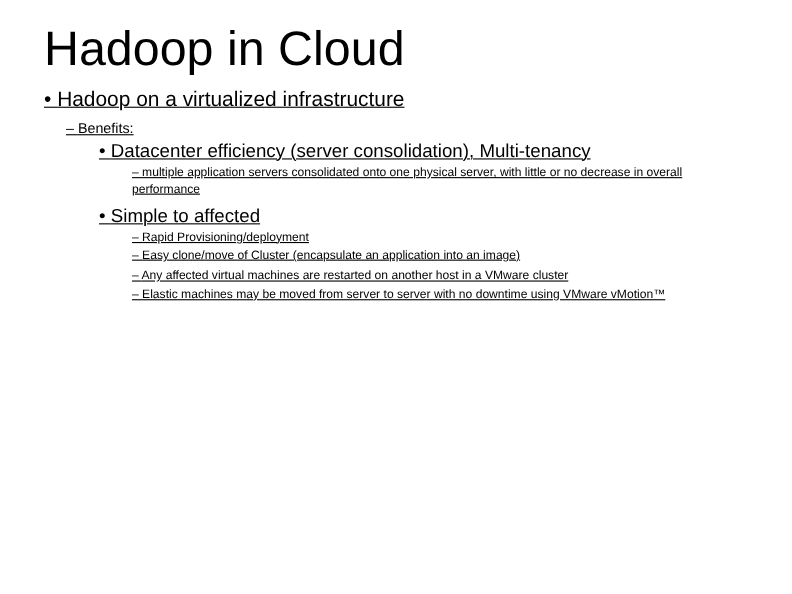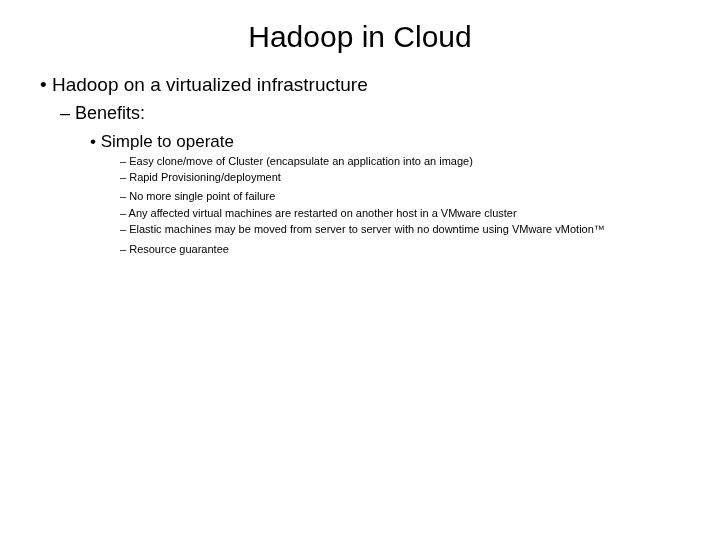--- a/index.html
+++ b/index.html
@@ -18,59 +18,60 @@
 
     .slide {
       width: 720px;
       height: 540px;
       padding: 20px 40px 20px 40px;
       display: flex;
       flex-direction: column;
     }
 
     .slide-title {
-      font-size: 30px;
+      font-size: 44px;
       font-weight: normal;
-      text-align: center;
+      text-align: left;
       color: #000000;
-      margin-bottom: 18px;
+      margin-bottom: 8px;
       font-family: 'Trebuchet MS', Arial, sans-serif;
     }
 
     .content {
       font-size: 14px;
       color: #000000;
       line-height: 1.4;
     }
 
     .level1 {
       list-style: none;
       padding-left: 0;
     }
 
     .level1 > li {
       margin-bottom: 2px;
+      text-decoration: underline;
     }
 
     .level1-bullet::before {
       content: "• ";
     }
 
     .level2 {
       list-style: none;
       padding-left: 20px;
       margin-top: 2px;
     }
 
     .level2 > li {
       margin-bottom: 2px;
     }
 
     .level2-label {
-      font-size: 18px;
+      font-size: 13px;
     }
 
     .dash::before {
       content: "– ";
     }
 
     .level3 {
       list-style: none;
       padding-left: 30px;
     }
@@ -115,52 +116,54 @@
 
   <div class="content">
     <ul class="level1">
       <li>
         <span class="level1-bullet bullet-header">Hadoop on a virtualized infrastructure</span>
         <ul class="level2">
           <li>
             <span class="dash level2-label">Benefits:</span>
             <ul class="level3">
 
+              <li>
+                <span class="level3-bullet sub-bullet-medium">Datacenter efficiency (server consolidation), Multi-tenancy</span>
+                <ul class="level4">
+                  <li>
+                    <span class="level4-dash">multiple application servers consolidated onto one physical server, with little or no decrease in overall performance</span>
+                  </li>
+                </ul>
+              </li>
 
               <li style="margin-top:4px;">
-                <span class="level3-bullet sub-bullet-medium">Simple to operate</span>
+                <span class="level3-bullet sub-bullet-medium">Simple to affected</span>
                 <ul class="level4">
                   <li>
-                    <span class="level4-dash">Easy clone/move of Cluster (encapsulate an application into an image)</span>
+                    <span class="level4-dash">Rapid Provisioning/deployment</span>
                   </li>
                   <li>
-                    <span class="level4-dash">Rapid Provisioning/deployment</span>
+                    <span class="level4-dash">Easy clone/move of Cluster (encapsulate an application into an image)</span>
                   </li>
                 </ul>
               </li>
 
               <li style="margin-top:4px;">
                 <ul class="level4">
-                  <li>
-                    <span class="level4-dash">No more single point of failure</span>
-                  </li>
                   <li>
                     <span class="level4-dash">Any affected virtual machines are restarted on another host in a VMware cluster</span>
                   </li>
                   <li>
                     <span class="level4-dash">Elastic machines may be moved from server to server with no downtime using VMware vMotion™</span>
                   </li>
                 </ul>
               </li>
 
               <li style="margin-top:4px;">
                 <ul class="level4">
-                  <li>
-                    <span class="level4-dash">Resource guarantee</span>
-                  </li>
                 </ul>
               </li>
 
             </ul>
           </li>
         </ul>
       </li>
     </ul>
   </div>
 </div>

